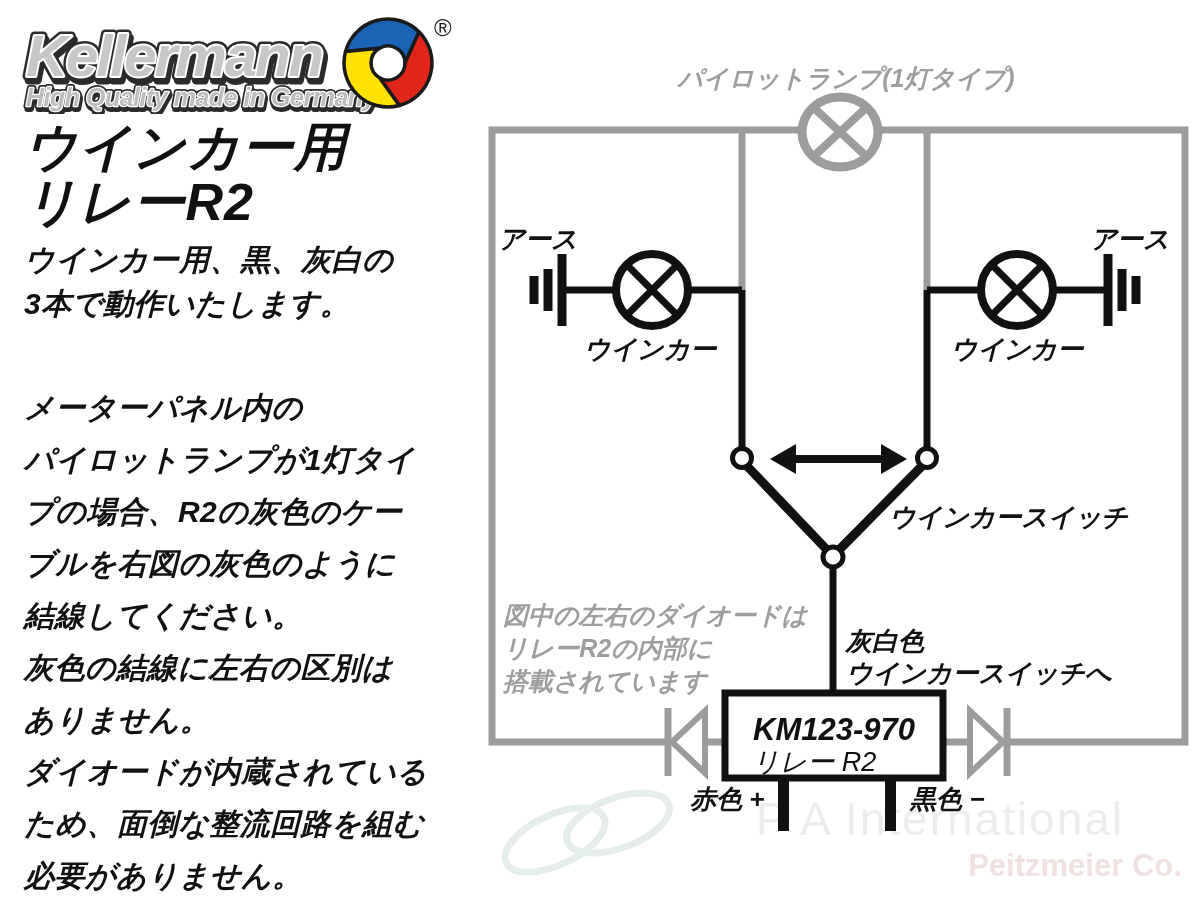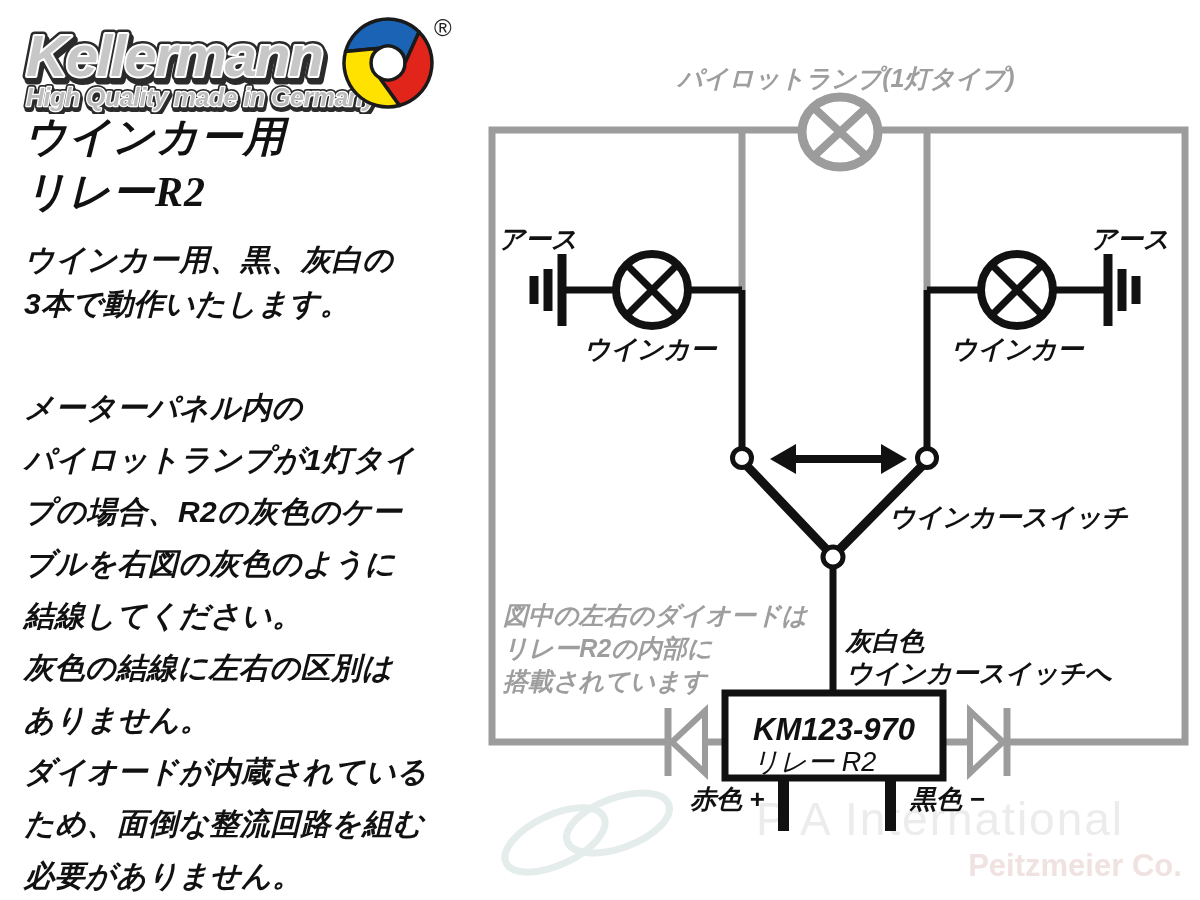--- a/index.html
+++ b/index.html
@@ -1,20 +1,20 @@
 <!DOCTYPE html>
 <html><head>
 <meta charset="utf-8">
 <style>
   html,body{margin:0;padding:0;background:#fff;}
   body{width:1200px;height:900px;position:relative;overflow:hidden;
        font-family:"Liberation Sans",sans-serif;color:#111;}
   .abs{position:absolute;}
   .jp{font-weight:bold;font-style:italic;white-space:pre-line;}
-  #title{left:24px;top:110px;font-size:42px;line-height:55px;letter-spacing:1px;font-family:Liberation Serif, serif;}
+  #title{left:24px;top:120px;font-size:52px;line-height:55px;letter-spacing:1px;}
   #intro{left:24px;top:238px;font-size:30px;line-height:44px;letter-spacing:.5px;}
   #bodytext{left:24px;top:382px;font-size:30px;line-height:52px;letter-spacing:.5px;}
   svg text{font-family:"Liberation Sans",sans-serif;}
   .lblB{font-size:26px;font-weight:bold;font-style:italic;fill:#111;}
   .lblGray{font-weight:bold;font-style:italic;fill:#9e9e9e;}
 </style>
 </head>
 <body>
 
 <svg class="abs" style="left:18px;top:10px;" width="446" height="104" viewBox="0 0 446 104">

